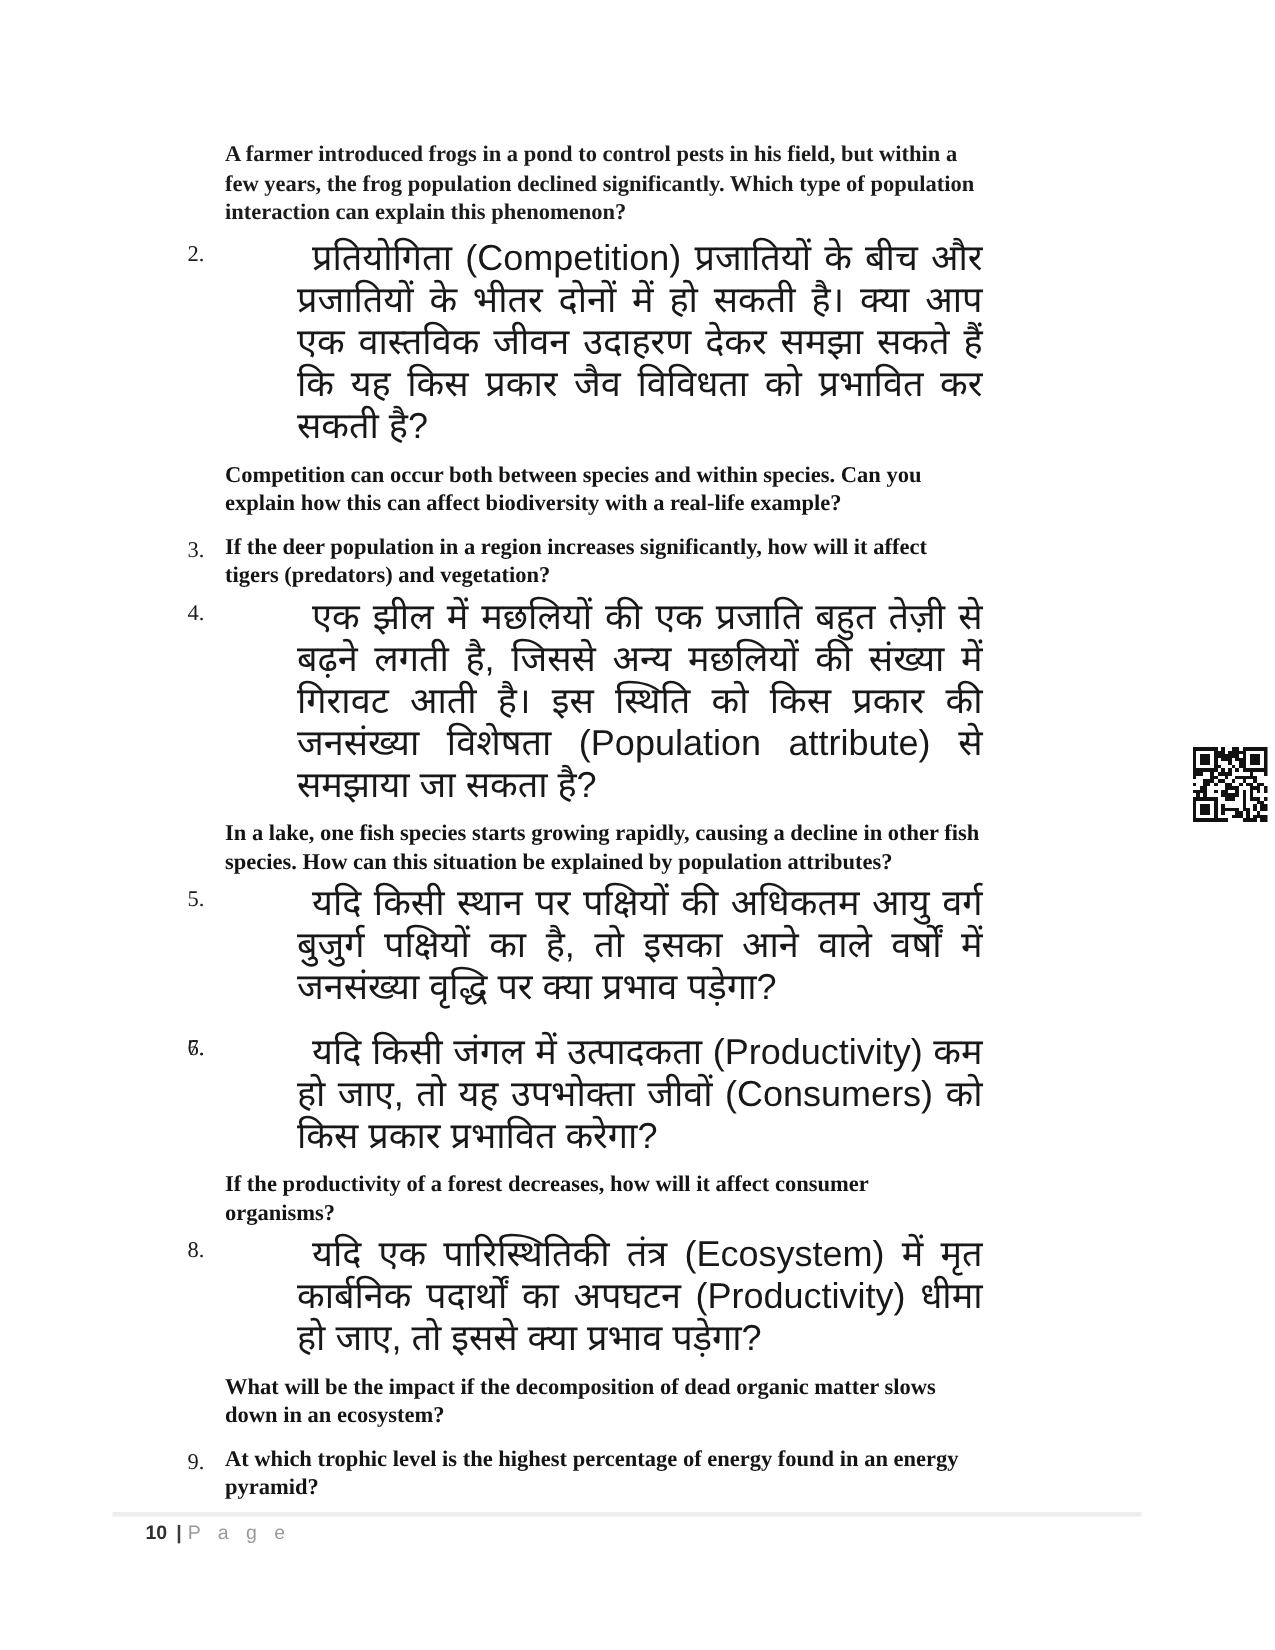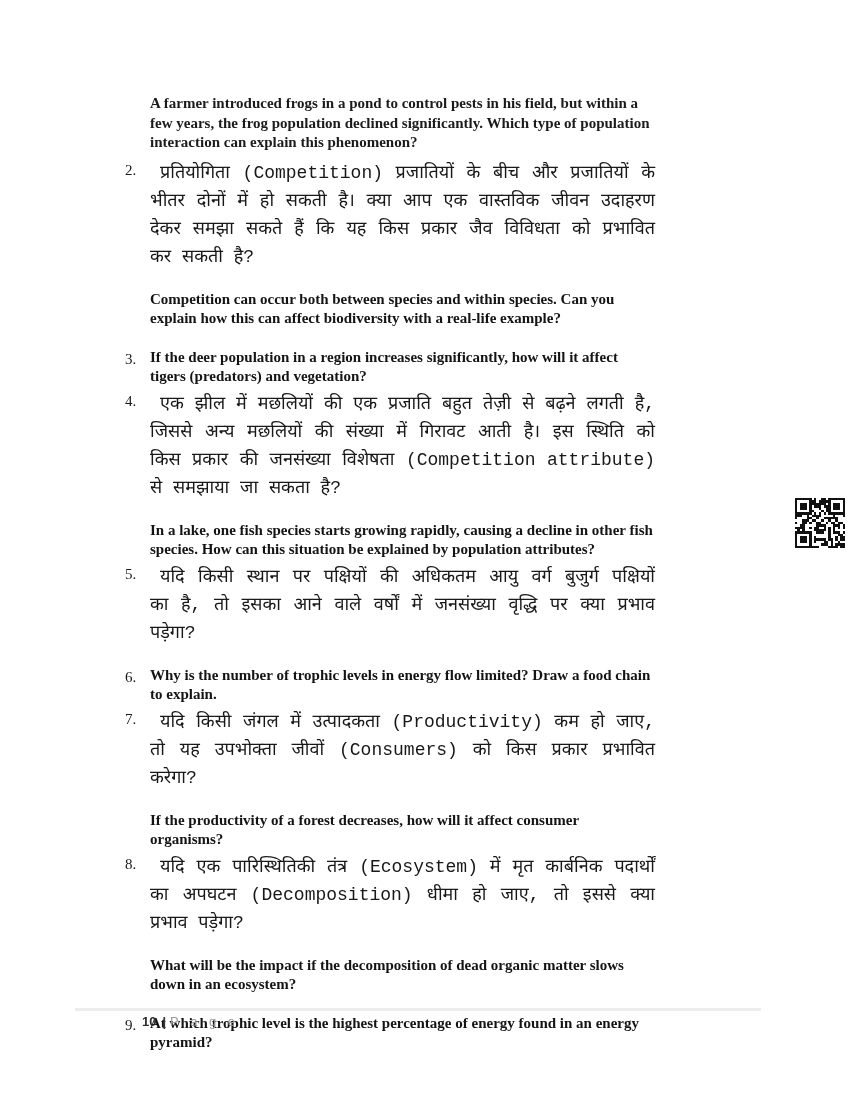--- a/index.html
+++ b/index.html
@@ -20,45 +20,45 @@
     padding-left:150px;padding-right:105px;
     margin-bottom:3px;
   }
   .question.gap-before{margin-top:15px;}
   .qnum{
     position:absolute;left:125px;top:3px;
     font-size:15px;font-weight:400;color:#1b1b1b;
     font-family:"Liberation Serif", serif;
   }
   .hindi{
-    font-size:18px;line-height:28px;
+    font-size:24px;line-height:28px;
     text-align:justify;text-indent:10px;
-    font-family:Liberation Mono, monospace;
+    font-family:Liberation Sans, sans-serif;
     color:#181818;
+    margin-left:48px;
   }
   .english{
-    margin-top:19px;
+    margin-top:9px;
     font-weight:700;font-size:15px;line-height:19.5px;
     font-family:"Liberation Serif", serif;
     color:#141414;
   }
   .qr{
     position:absolute;left:795px;top:498px;width:50px;height:50px;
     background:#ffffff;
   }
   .qr svg{display:block;width:50px;height:50px;}
   .footer-rule{
     position:absolute;left:75px;top:1008px;width:686px;height:3px;
     background:#ededed;
   }
   .footer{
     position:absolute;left:97px;top:1014px;
     font-family:"Liberation Sans", sans-serif;font-size:13px;line-height:16px;
     white-space:nowrap;
-    margin-left:45px;
   }
   .footer .pnum{font-weight:700;color:#2e2e2e;}
   .footer .psep{font-weight:700;color:#3a3a3a;margin:0 4px 0 6px;}
   .footer .plabel{color:#9a9a9a;letter-spacing:4px;}
 </style>
 </head>
 <body>
 
 <div class="page">
 
@@ -72,43 +72,42 @@
       <div class="english">Competition can occur both between species and within species. Can you explain how this can affect biodiversity with a real-life example?</div>
     </div>
 
     <div class="question">
       <span class="qnum">3.</span>
       <div class="english">If the deer population in a region increases significantly, how will it affect tigers (predators) and vegetation?</div>
     </div>
 
     <div class="question">
       <span class="qnum">4.</span>
-      <div class="hindi">एक झील में मछलियों की एक प्रजाति बहुत तेज़ी से बढ़ने लगती है, जिससे अन्य मछलियों की संख्या में गिरावट आती है। इस स्थिति को किस प्रकार की जनसंख्या विशेषता (Competition attribute) से समझाया जा सकता है?</div>
+      <div class="hindi">एक झील में मछलियों की एक प्रजाति बहुत तेज़ी से बढ़ने लगती है, जिससे अन्य मछलियों की संख्या में गिरावट आती है। इस स्थिति को किस प्रकार की जनसंख्या विशेषता (Population attribute) से समझाया जा सकता है?</div>
       <div class="english">In a lake, one fish species starts growing rapidly, causing a decline in other fish species. How can this situation be explained by population attributes?</div>
     </div>
 
     <div class="question">
       <span class="qnum">5.</span>
       <div class="hindi">यदि किसी स्थान पर पक्षियों की अधिकतम आयु वर्ग बुजुर्ग पक्षियों का है, तो इसका आने वाले वर्षों में जनसंख्या वृद्धि पर क्या प्रभाव पड़ेगा?</div>
     </div>
 
     <div class="question gap-before">
       <span class="qnum">6.</span>
-      <div class="english">Why is the number of trophic levels in energy flow limited? Draw a food chain to explain.</div>
     </div>
 
     <div class="question">
       <span class="qnum">7.</span>
       <div class="hindi">यदि किसी जंगल में उत्पादकता (Productivity) कम हो जाए, तो यह उपभोक्ता जीवों (Consumers) को किस प्रकार प्रभावित करेगा?</div>
       <div class="english">If the productivity of a forest decreases, how will it affect consumer organisms?</div>
     </div>
 
     <div class="question">
       <span class="qnum">8.</span>
-      <div class="hindi">यदि एक पारिस्थितिकी तंत्र (Ecosystem) में मृत कार्बनिक पदार्थों का अपघटन (Decomposition) धीमा हो जाए, तो इससे क्या प्रभाव पड़ेगा?</div>
+      <div class="hindi">यदि एक पारिस्थितिकी तंत्र (Ecosystem) में मृत कार्बनिक पदार्थों का अपघटन (Productivity) धीमा हो जाए, तो इससे क्या प्रभाव पड़ेगा?</div>
       <div class="english">What will be the impact if the decomposition of dead organic matter slows down in an ecosystem?</div>
     </div>
 
     <div class="question">
       <span class="qnum">9.</span>
       <div class="english">At which trophic level is the highest percentage of energy found in an energy pyramid?</div>
     </div>
 
   </div>
 

